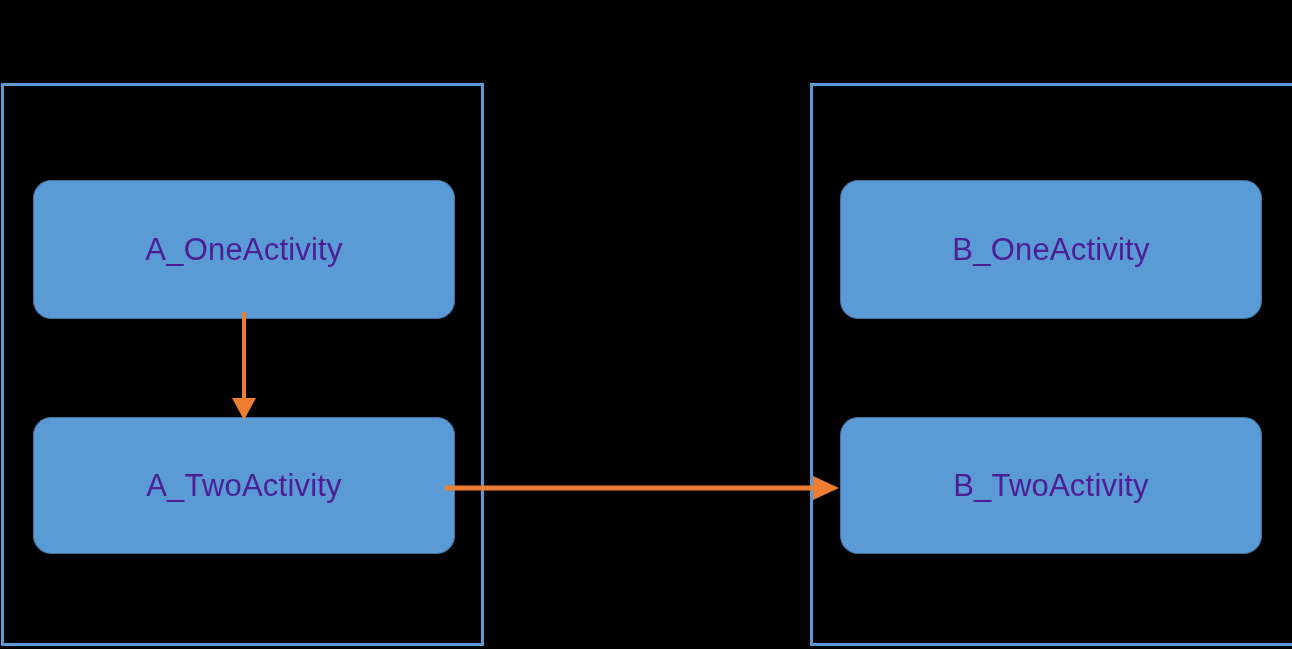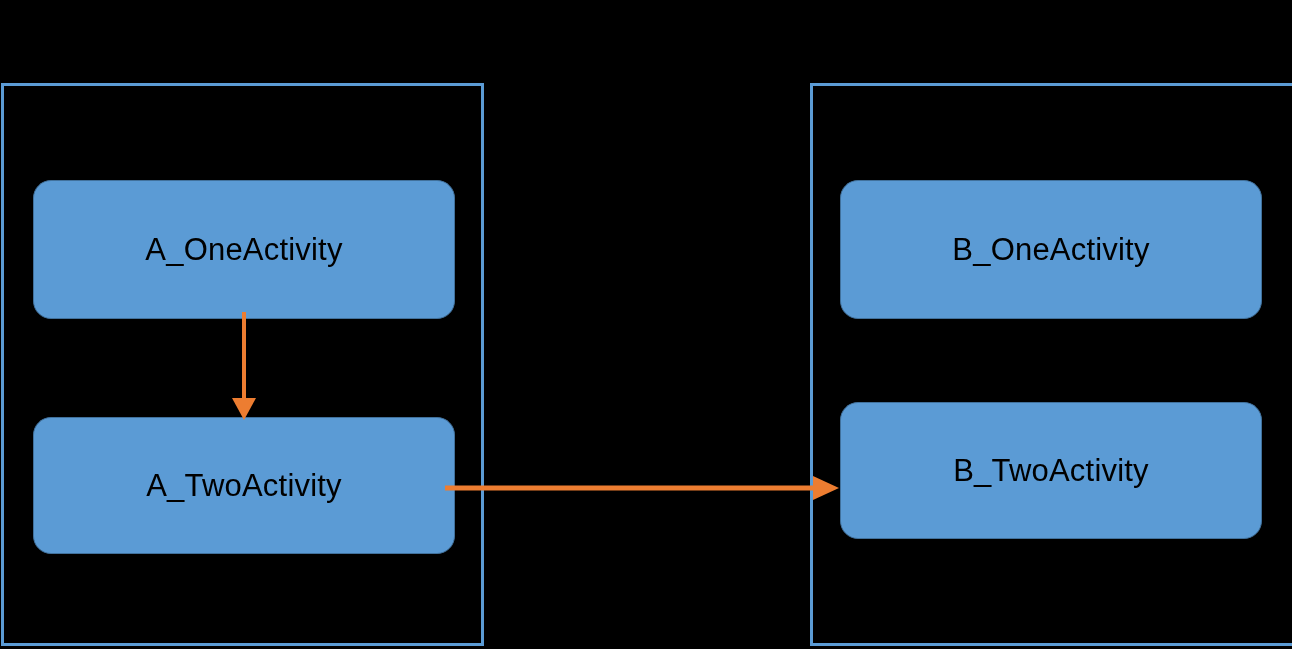--- a/index.html
+++ b/index.html
@@ -44,32 +44,32 @@
   
   .activity-node {
     position: absolute;
     box-sizing: border-box;
     background: #5B9BD5;
     border: 1px solid #41719C;
     border-radius: 18px;
     display: flex;
     align-items: center;
     justify-content: center;
-    color: #000000;
+    color: #4c1d95;
     font-size: 31px;
     font-weight: 400;
     letter-spacing: 0.2px;
     line-height: 1;
     white-space: nowrap;
     user-select: none;
   }
   #node-a-one   { left: 33px;  top: 180px; width: 422px; height: 139px; }
   #node-a-two   { left: 33px;  top: 417px; width: 422px; height: 137px; text-align: right; }
   #node-b-one   { left: 840px; top: 180px; width: 422px; height: 139px; }
-  #node-b-two   { left: 840px; top: 402px; width: 422px; height: 137px; }
+  #node-b-two   { left: 840px; top: 417px; width: 422px; height: 137px; }
 
   
   .connector {
     position: absolute;
     overflow: visible;
   }
   #arrow-a-one-to-a-two {
     left: 214px;
     top: 312px;
     width: 60px;

